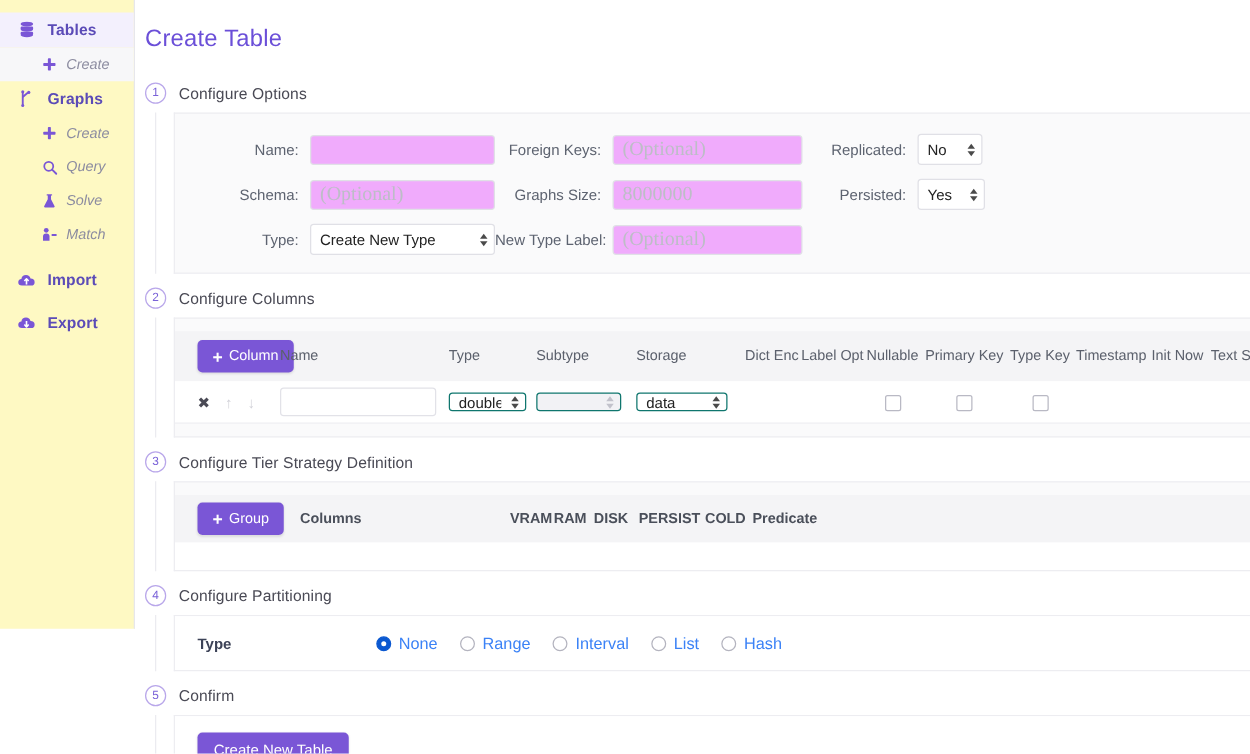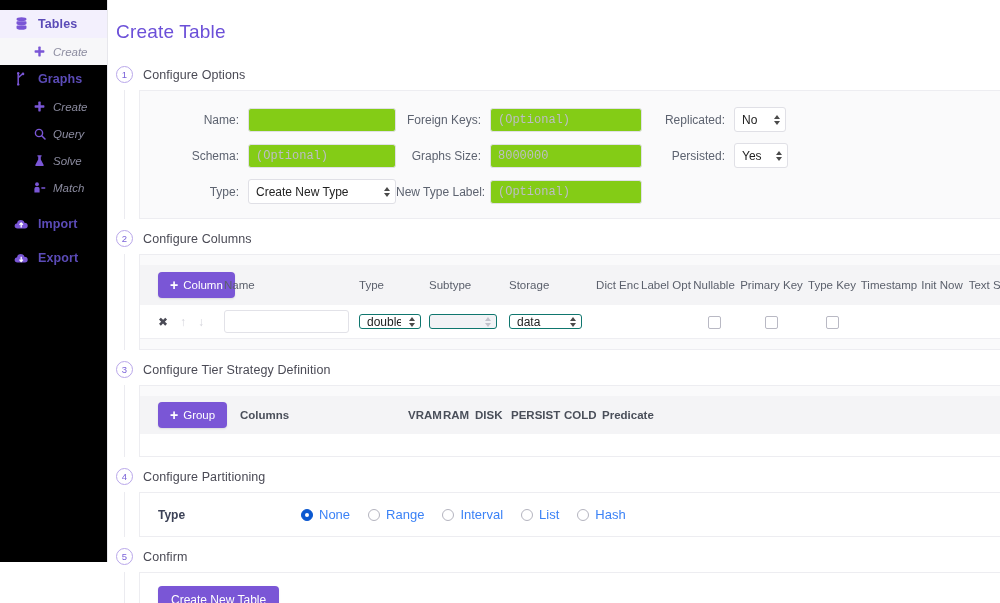--- a/index.html
+++ b/index.html
@@ -10,22 +10,22 @@
     overflow: hidden;
     background: #ffffff;
     font-family: "Liberation Sans", sans-serif;
     font-size: 13px;
     color: #3c4257;
   }
   .app { display: flex; width: 1000px; height: 603px; }
 
   
   .sidebar {
-    width: 108px; min-width: 108px; height: 562px;
-    background: #000000;
+    width: 108px; min-width: 108px; height: 503px;
+    background: #fef9c3;
     border-right: 1px solid #e7e7ec;
     padding-top: 6px;
   }
   .nav-item {
     display: flex; align-items: center;
     height: 28px;
     padding-left: 14px;
     gap: 9px;
     cursor: pointer;
     position: relative;
@@ -127,23 +127,23 @@
     text-align: right;
     padding-right: 9px;
     font-size: 12px;
     color: #5d6370;
     white-space: nowrap;
   }
   .txt {
     height: 24px;
     border: 1px solid #e0e0e6;
     border-radius: 3px;
-    background: #84cc16;
-    font-size: 12px;
-    font-family: Liberation Mono, monospace;
+    background: #f0abfc;
+    font-size: 16px;
+    font-family: Liberation Serif, serif;
     color: #333;
     padding: 0 7px;
     width: 100%;
     outline: none;
   }
   .txt::placeholder { color: #bdbdc7; }
   .sel {
     height: 25px;
     border: 1px solid #e0e0e6;
     border-radius: 3px;

